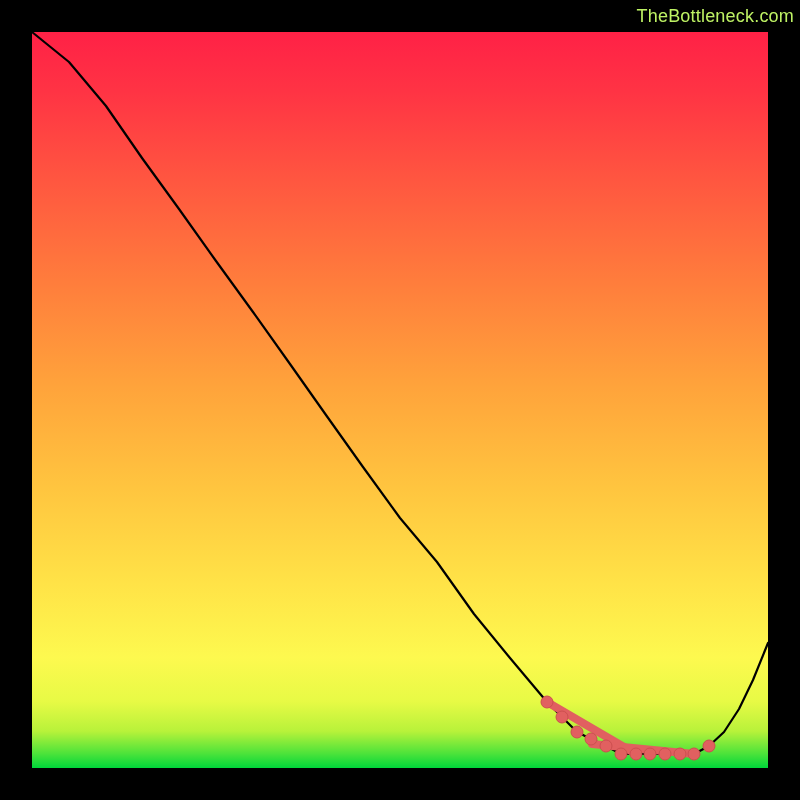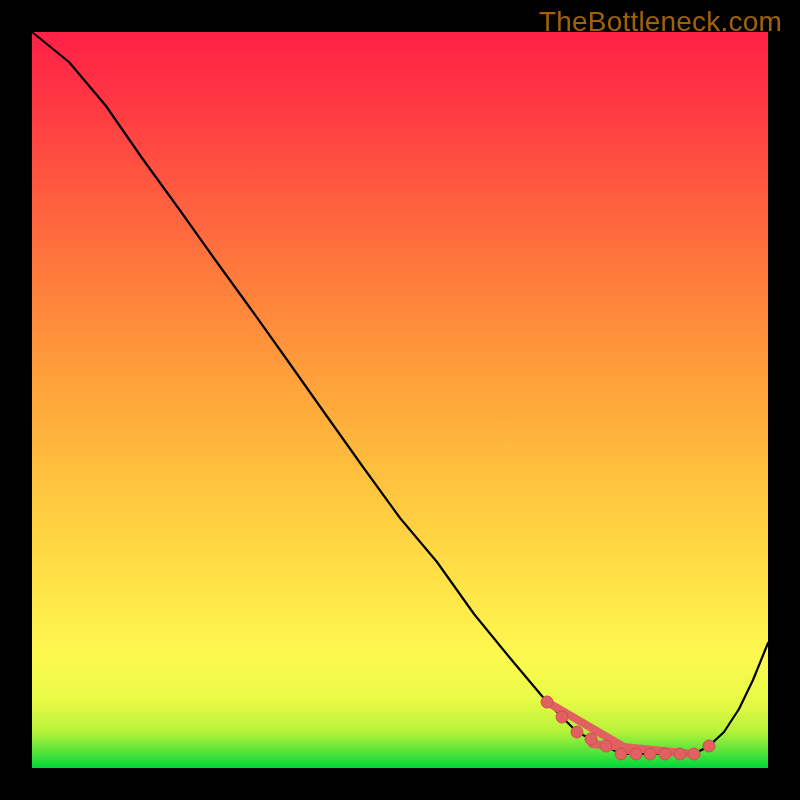--- a/index.html
+++ b/index.html
@@ -36,23 +36,23 @@
       #ffa33b 52%,
       #ff7d3c 66%,
       #ff5640 80%,
       #ff3344 92%,
       #ff2146 100%
     );
   }
   .watermark {
     position: absolute;
     top: 6px;
-    right: 18px;
-    color: #a16207;
-    font-size: 28px;
+    right: 6px;
+    color: #bef264;
+    font-size: 18px;
     letter-spacing: 0.2px;
     font-weight: 400;
     user-select: none;
   }
   svg.curve {
     position: absolute;
     left: 0;
     top: 0;
     width: 736px;
     height: 736px;

